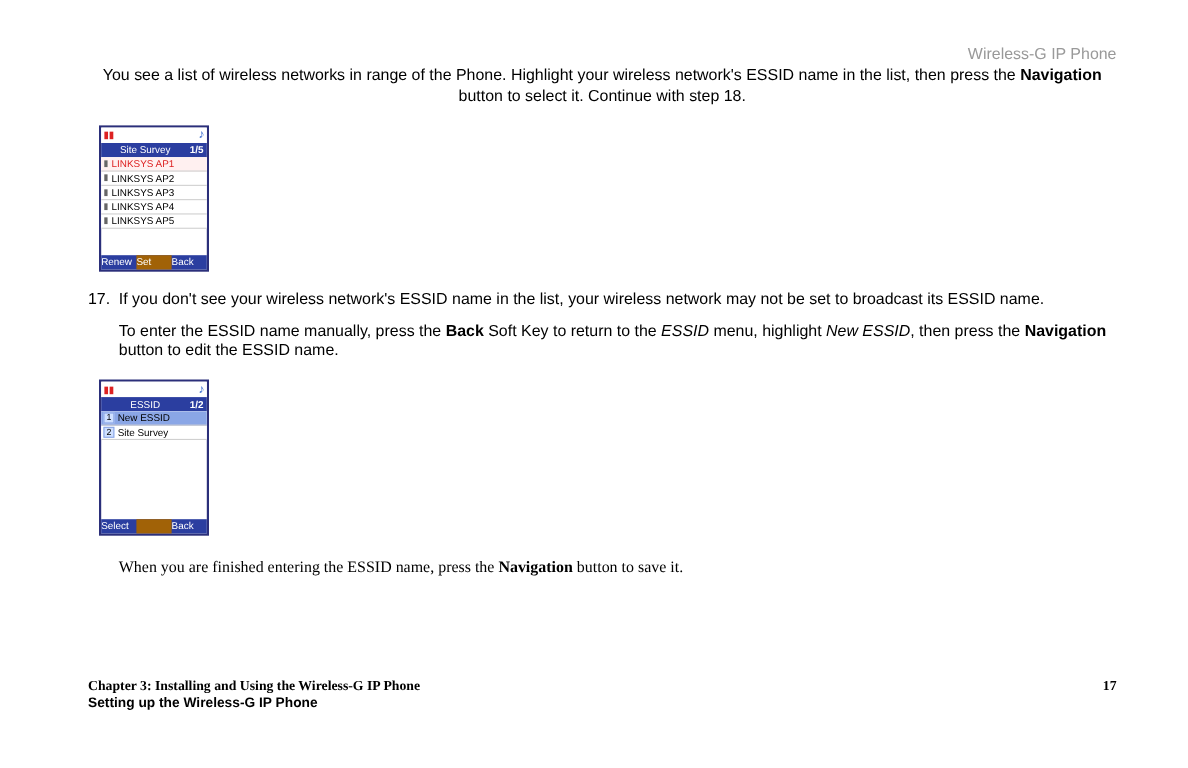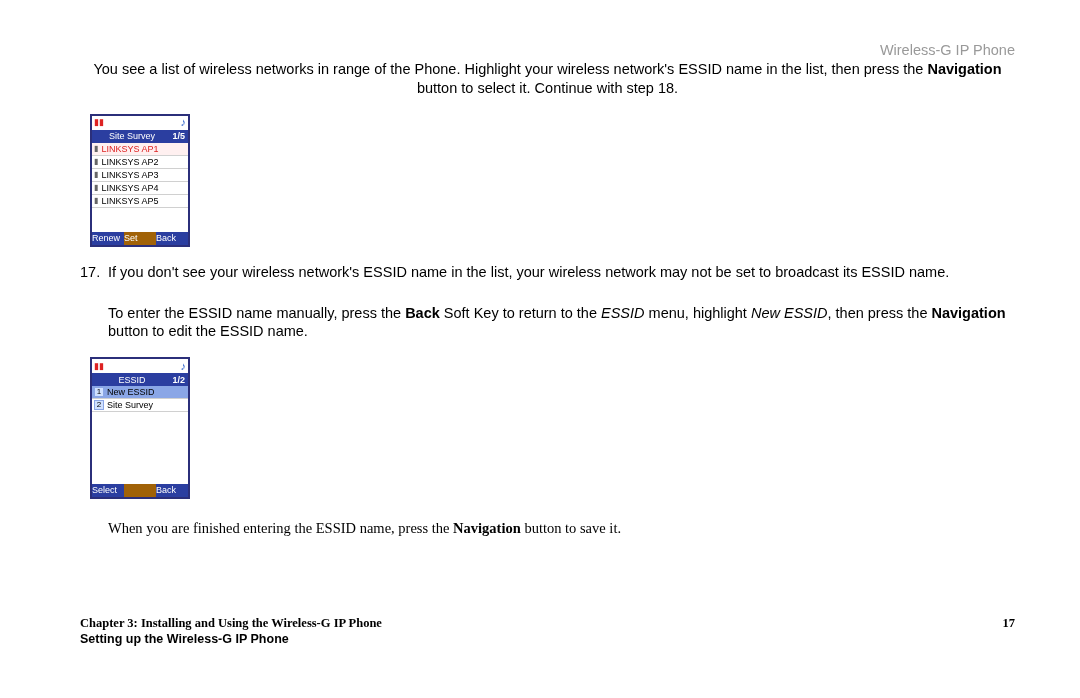--- a/index.html
+++ b/index.html
@@ -24,21 +24,21 @@
   .body-text {
     font-size: 14.5px;
     line-height: 1.3;
     margin: 0 0 12px 0;
     text-align: center;
   }
   .body-text b { font-weight: bold; }
   .step-row { display: flex; font-size: 14.5px; line-height: 1.3; margin-top: 16px; }
   .step-num { width: 28px; flex: 0 0 28px; }
   .step-body { flex: 1 1 auto; }
-  .step-sub { margin-left: 28px; font-size: 14.5px; line-height: 1.3; margin-top: 22px; }
+  .step-sub { margin-left: 28px; font-size: 14.5px; line-height: 1.3; margin-top: 10px; }
   .step-sub2 { margin-left: 28px; font-size: 14.5px; line-height: 1.3; margin-top: 20px; font-family: Liberation Serif, serif; }
 
   
   .phone {
     width: 96px;
     border: 2px solid #2b2f7a;
     margin: 16px 0 0 10px;
     font-family: Arial, sans-serif;
     font-size: 10px;
     background: #fff;

